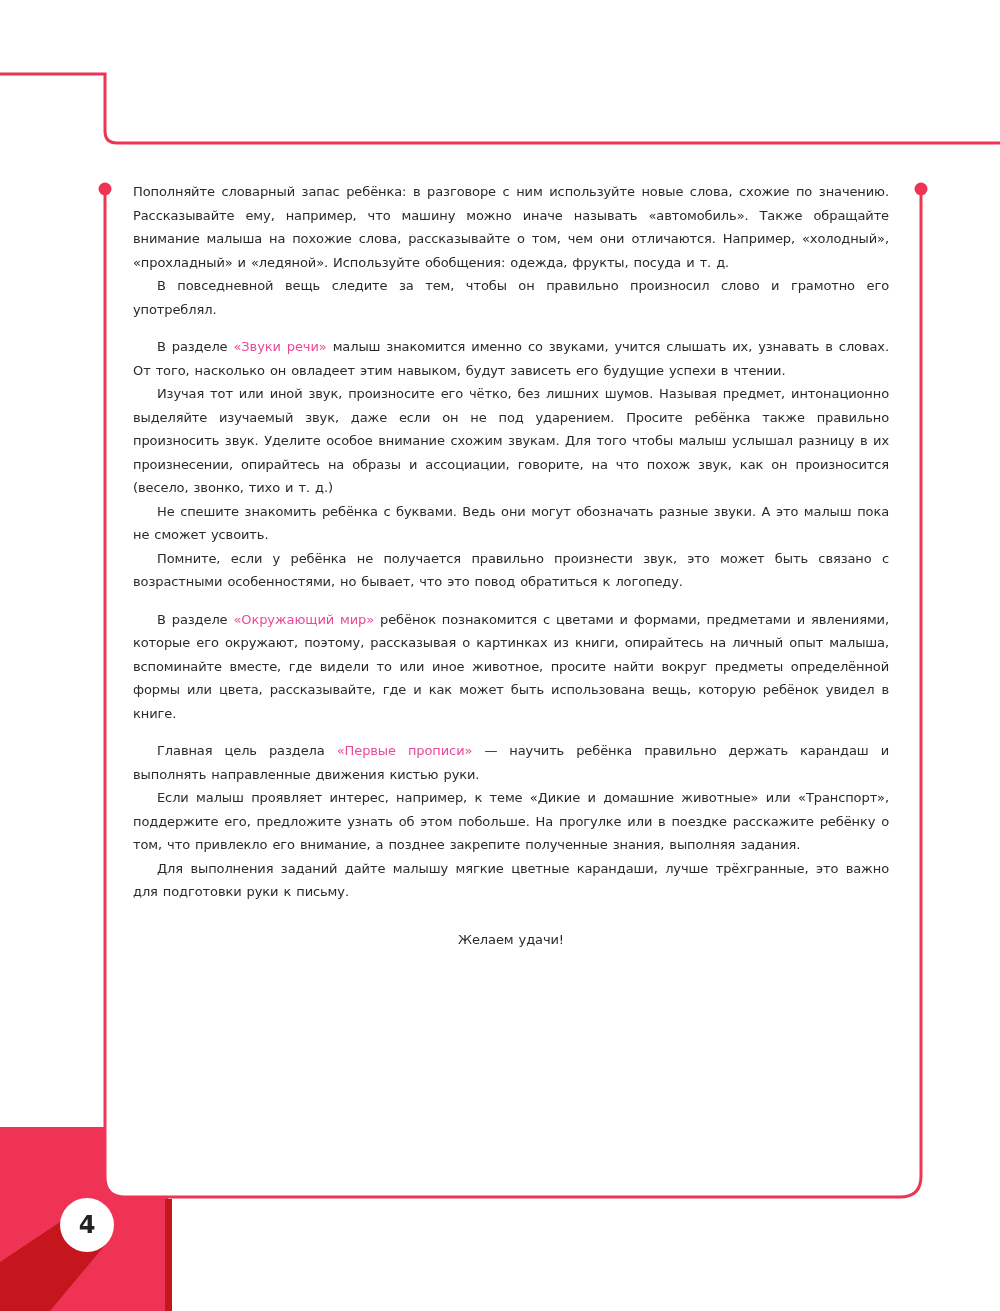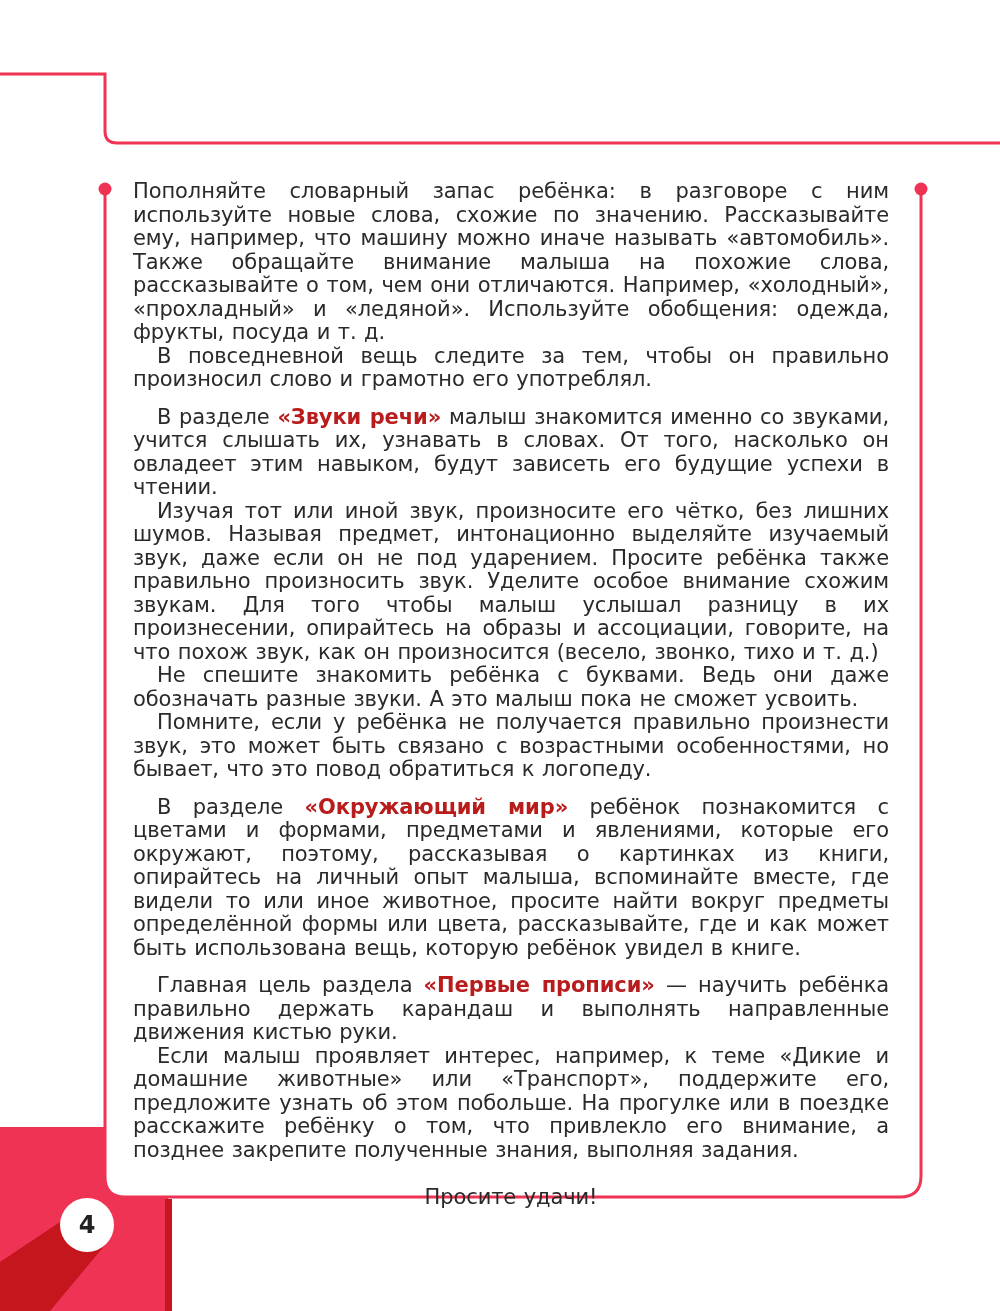--- a/index.html
+++ b/index.html
@@ -4,27 +4,27 @@
 <style>
   html, body { margin: 0; padding: 0; }
   body {
     width: 1000px; height: 1311px; position: relative; overflow: hidden;
     background: #ffffff;
     font-family: "DejaVu Sans", "Liberation Sans", sans-serif;
   }
   .deco { position: absolute; left: 0; top: 0; width: 1000px; height: 1311px; }
   .text-block {
     position: absolute; left: 133px; top: 180px; width: 756px;
-    font-size: 21px; line-height: 23.5px; color: #2a2a2a;
+    font-size: 13px; line-height: 23.5px; color: #2a2a2a;
     text-align: justify; letter-spacing: -0.1px; word-spacing: 1px;
   }
   .text-block p { margin: 0; text-indent: 0; }
   .text-block p.indent { text-indent: 24px; }
   .text-block p.gap { margin-top: 14px; }
-  .text-block b { font-weight: bold; color: #b91c1c; }
+  .text-block b { font-weight: normal; color: #ec4899; }
   .wish { text-align: center !important; margin-top: 24px !important; }
   .page-badge {
     position: absolute; left: 60px; top: 1198px; width: 54px; height: 54px;
     border-radius: 50%; background: #ffffff;
     display: flex; align-items: center; justify-content: center;
     font-weight: bold; font-size: 24px; color: #222;
   }
 </style>
 </head>
 <body>
@@ -49,22 +49,23 @@
 <div class="page-badge">
   <span>4</span>
 </div>
 
 <div class="text-block">
   <p>Пополняйте словарный запас ребёнка: в разговоре с ним используйте новые слова, схожие по значению. Рассказывайте ему, например, что машину можно иначе называть «автомобиль». Также обращайте внимание малыша на похожие слова, рассказывайте о том, чем они отличаются. Например, «холодный», «прохладный» и «ледяной». Используйте обобщения: одежда, фрукты, посуда и т. д.</p>
   <p class="indent">В повседневной вещь следите за тем, чтобы он правильно произносил слово и грамотно его употреблял.</p>
 
   <p class="indent gap"><span>В разделе </span><b>«Звуки речи»</b><span> малыш знакомится именно со звуками, учится слышать их, узнавать в словах. От того, насколько он овладеет этим навыком, будут зависеть его будущие успехи в чтении.</span></p>
   <p class="indent">Изучая тот или иной звук, произносите его чётко, без лишних шумов. Называя предмет, интонационно выделяйте изучаемый звук, даже если он не под ударением. Просите ребёнка также правильно произносить звук. Уделите особое внимание схожим звукам. Для того чтобы малыш услышал разницу в их произнесении, опирайтесь на образы и ассоциации, говорите, на что похож звук, как он произносится (весело, звонко, тихо и т. д.)</p>
-  <p class="indent">Не спешите знакомить ребёнка с буквами. Ведь они даже обозначать разные звуки. А это малыш пока не сможет усвоить.</p>
+  <p class="indent">Не спешите знакомить ребёнка с буквами. Ведь они могут обозначать разные звуки. А это малыш пока не сможет усвоить.</p>
   <p class="indent">Помните, если у ребёнка не получается правильно произнести звук, это может быть связано с возрастными особенностями, но бывает, что это повод обратиться к логопеду.</p>
 
   <p class="indent gap"><span>В разделе </span><b>«Окружающий мир»</b><span> ребёнок познакомится с цветами и формами, предметами и явлениями, которые его окружают, поэтому, рассказывая о картинках из книги, опирайтесь на личный опыт малыша, вспоминайте вместе, где видели то или иное животное, просите найти вокруг предметы определённой формы или цвета, рассказывайте, где и как может быть использована вещь, которую ребёнок увидел в книге.</span></p>
   <p class="indent gap"><span>Главная цель раздела </span><b>«Первые прописи»</b><span> — научить ребёнка правильно держать карандаш и выполнять направленные движения кистью руки.</span></p>
 
   <p class="indent">Если малыш проявляет интерес, например, к теме «Дикие и домашние животные» или «Транспорт», поддержите его, предложите узнать об этом побольше. На прогулке или в поездке расскажите ребёнку о том, что привлекло его внимание, а позднее закрепите полученные знания, выполняя задания.</p>
+  <p class="indent">Для выполнения заданий дайте малышу мягкие цветные карандаши, лучше трёхгранные, это важно для подготовки руки к письму.</p>
 
-  <p class="wish">Просите удачи!</p>
+  <p class="wish">Желаем удачи!</p>
 </div>
 
 </body></html>

